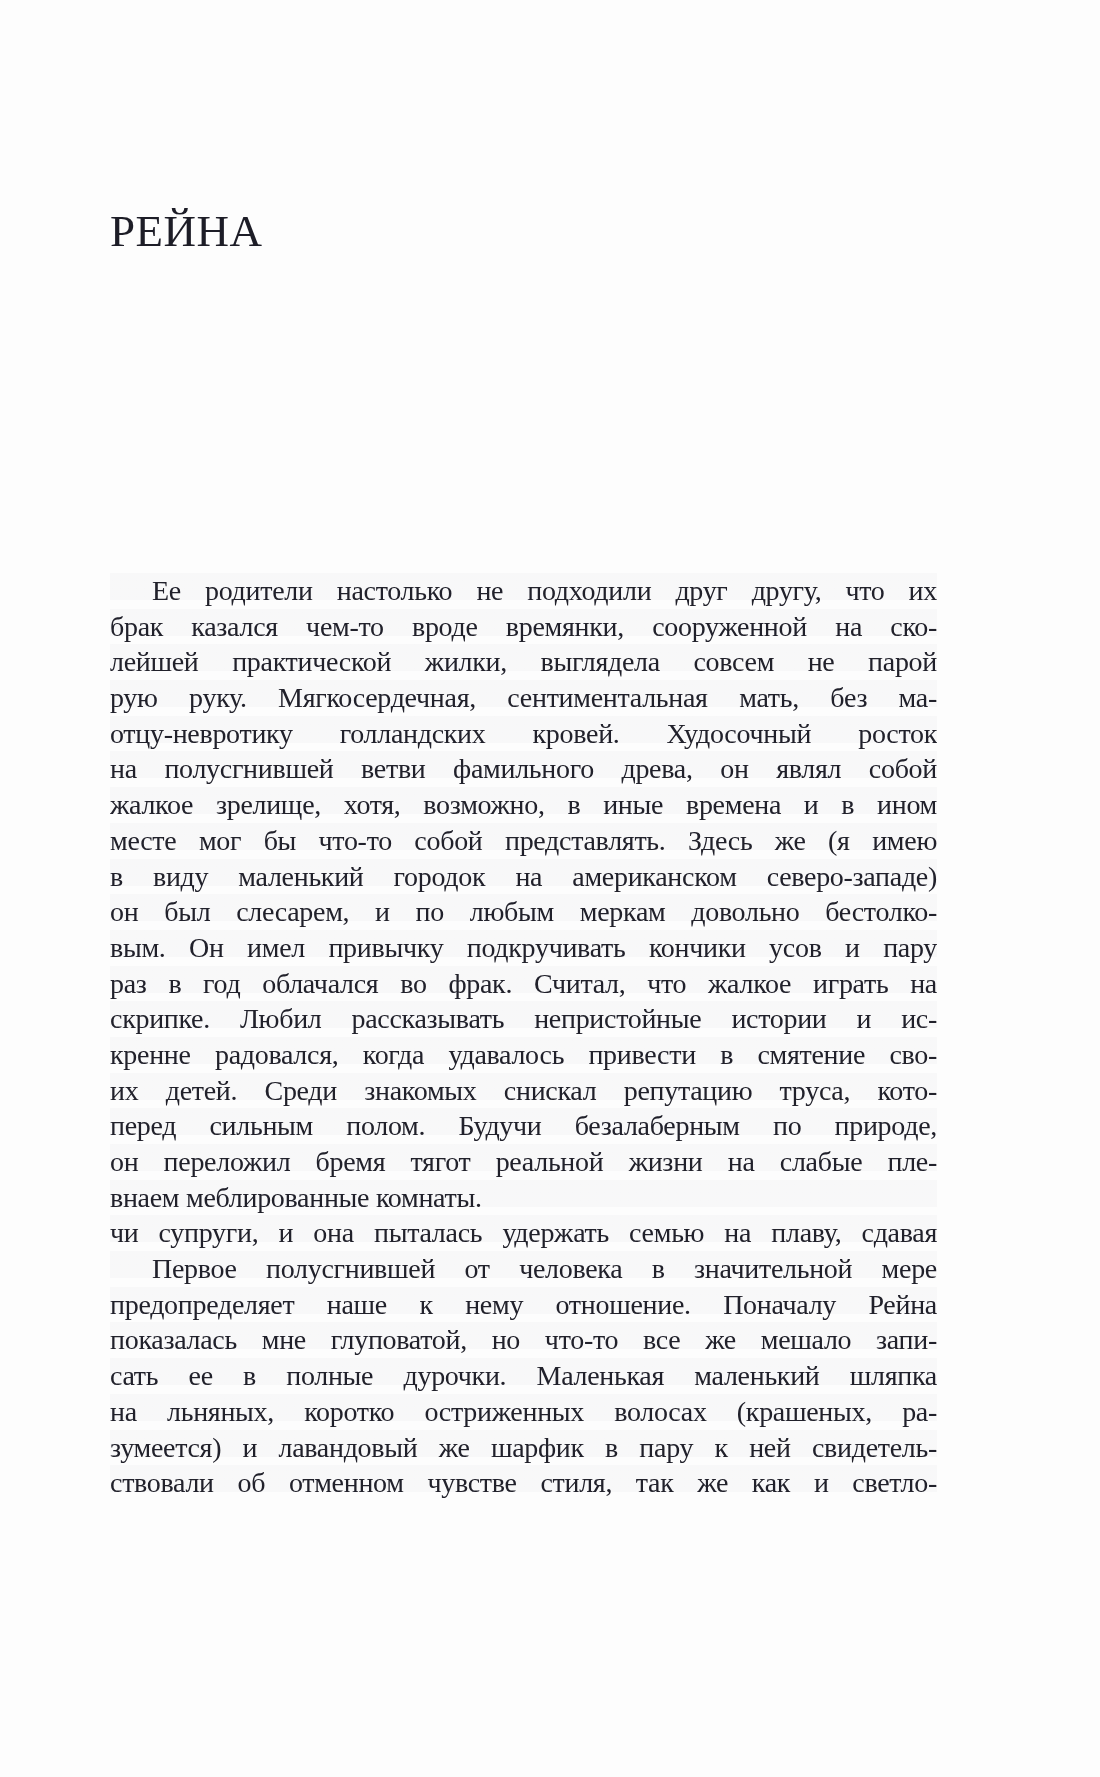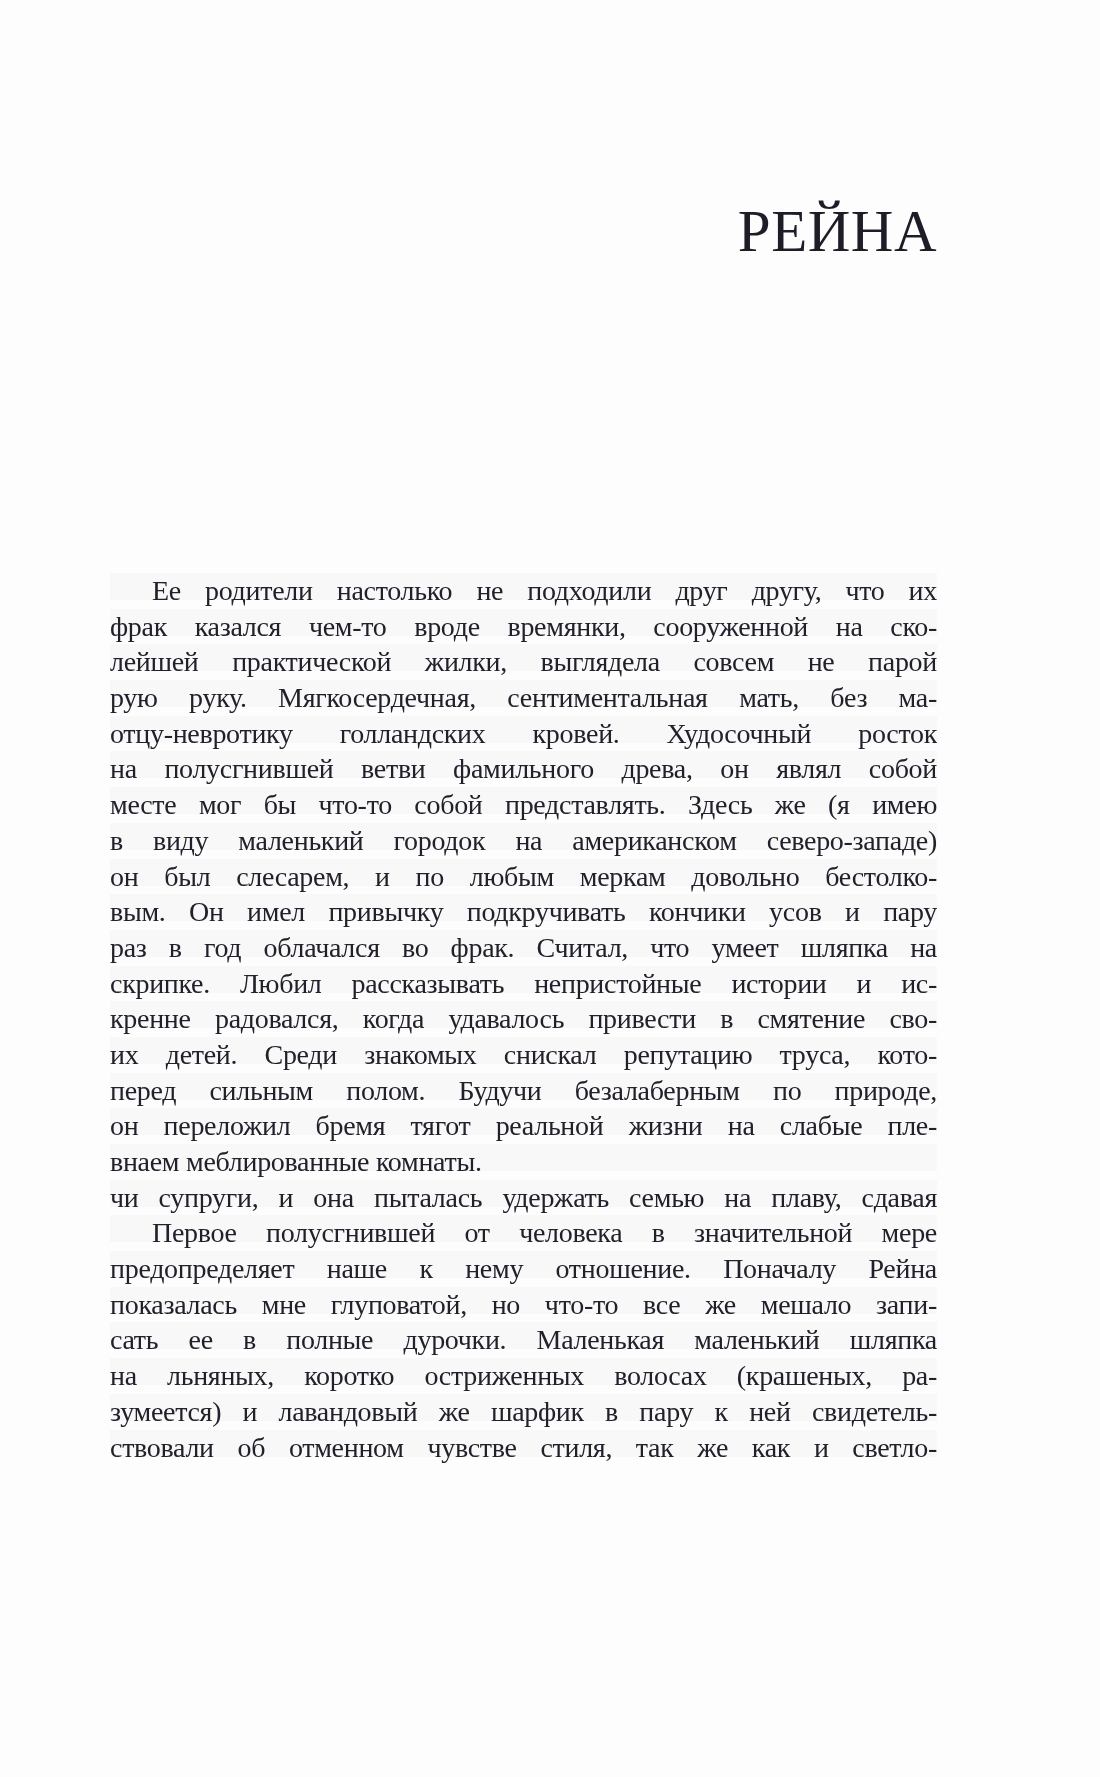--- a/index.html
+++ b/index.html
@@ -19,24 +19,24 @@
     background: #fdfdfd;
     color: #20202a;
     overflow: hidden;
   }
   .title {
     position: absolute;
     top: 206px;
     left: 110px;
     width: 827px;
     margin: 0;
-    font-size: 59px;
+    font-size: 45px;
     line-height: 50px;
     font-weight: 400;
-    text-align: right;
+    text-align: left;
     letter-spacing: 0.5px;
     color: #1d1d27;
   }
   .body-text {
     position: absolute;
     top: 573px;
     left: 110px;
     width: 827px;
     font-size: 28px;
     line-height: 35.7px;
@@ -66,30 +66,31 @@
   }
 </style>
 </head>
 <body>
 
 <div class="page">
   <h1 class="title">РЕЙНА</h1>
   <div class="body-text">
       <div class="paragraph">
         <div class="line indent j">Ее родители настолько не подходили друг другу, что их</div>
-        <div class="line j">фрак казался чем-то вроде времянки, сооруженной на ско-</div>
+        <div class="line j">брак казался чем-то вроде времянки, сооруженной на ско-</div>
         <div class="line j">лейшей практической жилки, выглядела совсем не парой</div>
         <div class="line j">рую руку. Мягкосердечная, сентиментальная мать, без ма-</div>
         <div class="line j">отцу-невротику голландских кровей. Худосочный росток</div>
         <div class="line j">на полусгнившей ветви фамильного древа, он являл собой</div>
+        <div class="line j">жалкое зрелище, хотя, возможно, в иные времена и в ином</div>
         <div class="line j">месте мог бы что-то собой представлять. Здесь же (я имею</div>
         <div class="line j">в виду маленький городок на американском северо-западе)</div>
         <div class="line j">он был слесарем, и по любым меркам довольно бестолко-</div>
         <div class="line j">вым. Он имел привычку подкручивать кончики усов и пару</div>
-        <div class="line j">раз в год облачался во фрак. Считал, что умеет шляпка на</div>
+        <div class="line j">раз в год облачался во фрак. Считал, что жалкое играть на</div>
         <div class="line j">скрипке. Любил рассказывать непристойные истории и ис-</div>
         <div class="line j">кренне радовался, когда удавалось привести в смятение сво-</div>
         <div class="line j">их детей. Среди знакомых снискал репутацию труса, кото-</div>
         <div class="line j">перед сильным полом. Будучи безалаберным по природе,</div>
         <div class="line j">он переложил бремя тягот реальной жизни на слабые пле-</div>
         <div class="line">внаем меблированные комнаты.</div>
         <div class="line j">чи супруги, и она пыталась удержать семью на плаву, сдавая</div>
       </div>
       <div class="paragraph">
         <div class="line indent j">Первое полусгнившей от человека в значительной мере</div>

